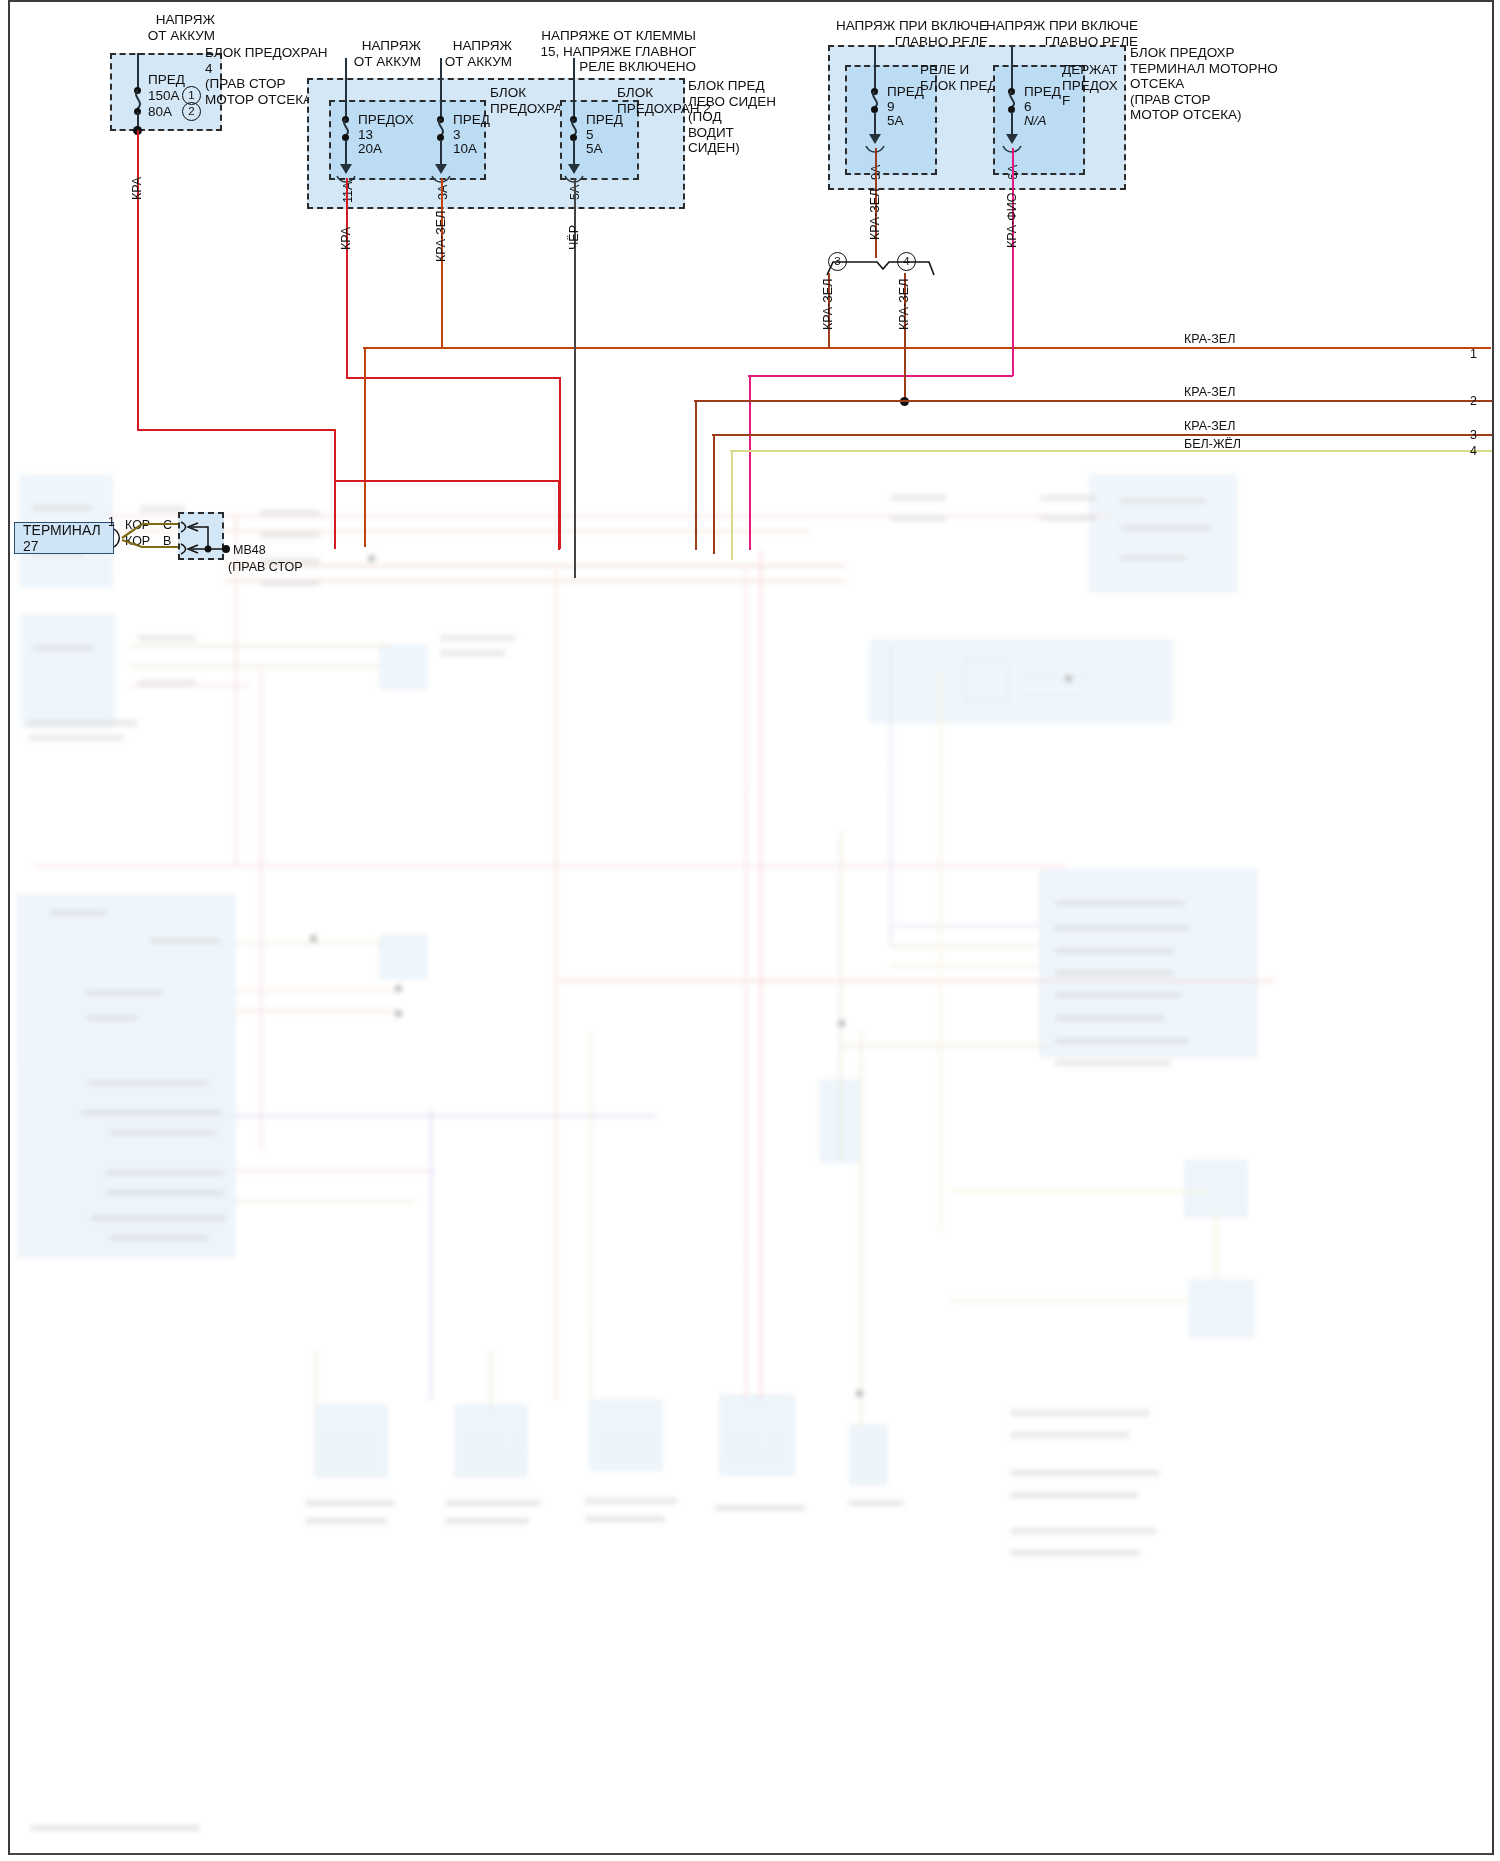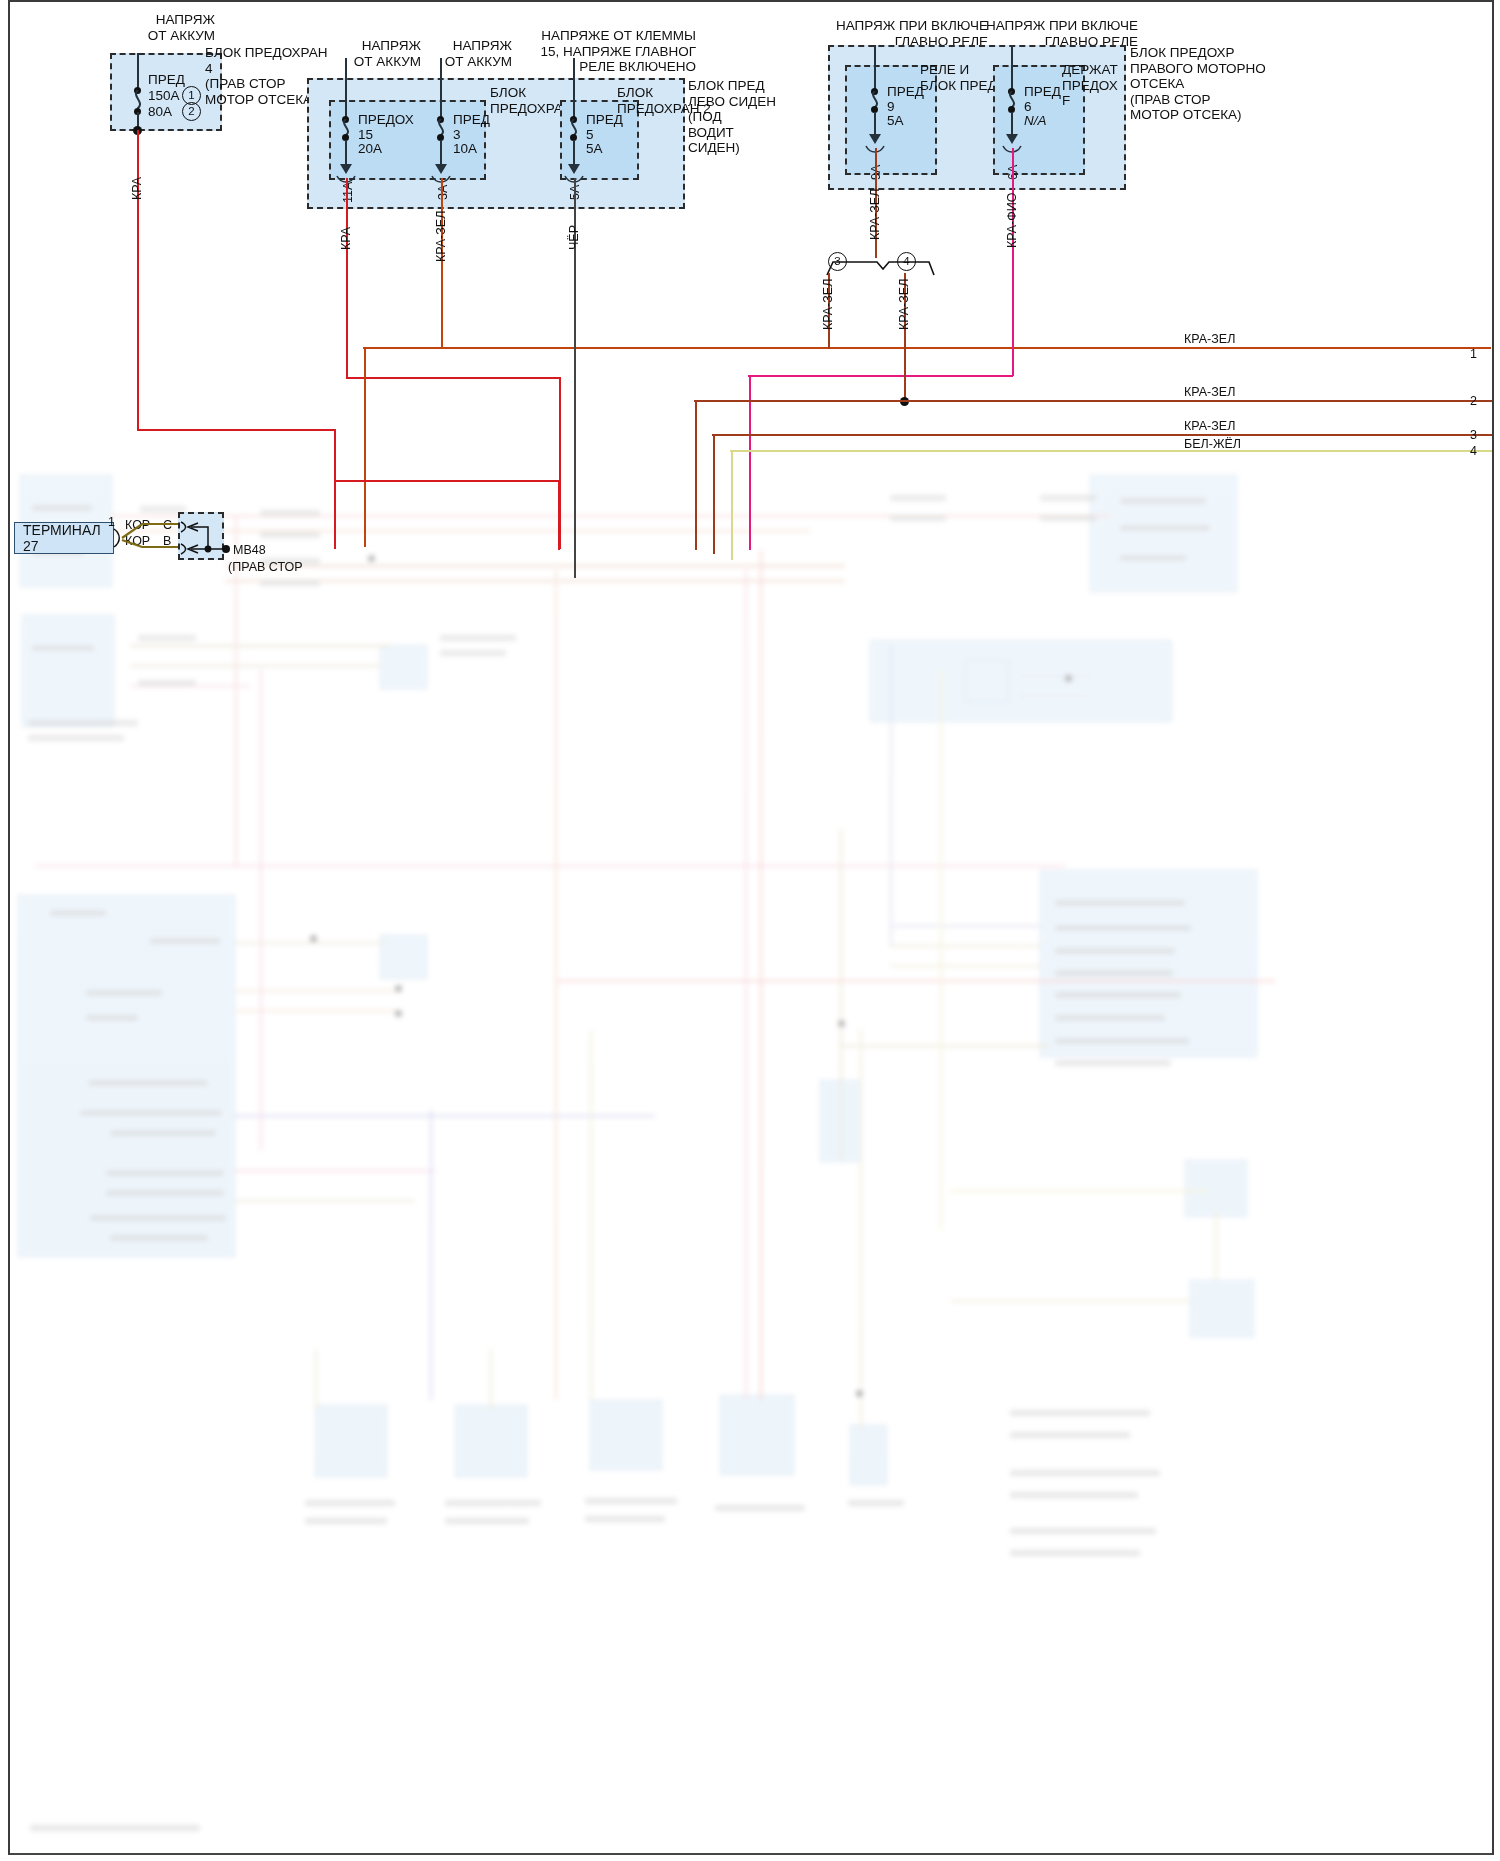--- a/index.html
+++ b/index.html
@@ -231,21 +231,21 @@
   <div class="lbl" style="left:490px;top:85px;width:120px;">БЛОК
 ПРЕДОХРАН 4</div>
 
   <div class="w wv" style="left:345px;top:58px;height:61px;border-color:#25323c;"></div>
   <div class="node sm" style="left:342px;top:116px;"></div>
   <svg style="position:absolute;left:338px;top:119px;" width="16" height="22" viewBox="0 0 16 22">
     <path d="M8 0 C 1 5, 15 11, 8 16 L8 22" fill="none" stroke="#25323c" stroke-width="2"></path>
   </svg>
   <div class="node sm" style="left:342px;top:134px;"></div>
   <div class="lbl" style="left:358px;top:112px;">ПРЕДОХ</div>
-  <div class="lbl" style="left:358px;top:127px;">15</div>
+  <div class="lbl" style="left:358px;top:127px;">13</div>
   <div class="lbl" style="left:358px;top:141px;">20A</div>
   <div class="w wv" style="left:345px;top:140px;height:32px;border-color:#25323c;"></div>
   <svg style="position:absolute;left:339px;top:163px;" width="14" height="12">
       <path d="M7 11 L1 1 L13 1 Z" fill="#25323c"></path>
     </svg>
   <svg style="position:absolute;left:336px;top:175px;" width="20" height="10">
       <path d="M1 1 C 5 9, 15 9, 19 1" fill="none" stroke="#25323c" stroke-width="1.6"></path>
     </svg>
   <div class="vlbl sm" style="left:341px;top:203px;">11A</div>
   <div class="w wv" style="left:346px;top:178px;height:200px;border-color:#d71920;"></div>
@@ -294,21 +294,21 @@
     </svg>
   <svg style="position:absolute;left:564px;top:175px;" width="20" height="10">
       <path d="M1 1 C 5 9, 15 9, 19 1" fill="none" stroke="#25323c" stroke-width="1.6"></path>
     </svg>
   <div class="vlbl sm" style="left:568px;top:200px;">5A</div>
   <div class="w wv" style="left:574px;top:178px;height:400px;border-color:#444444;"></div>
   <div class="vlbl sm" style="left:567px;top:250px;">ЧЁР</div>
 
   <div class="dash fill-a" style="left:828px;top:45px;width:298px;height:145px;"></div>
   <div class="lbl" style="left:1130px;top:45px;width:160px;">БЛОК ПРЕДОХР
-ПРАВОГО МОТОРНО
+ТЕРМИНАЛ МОТОРНО
 ОТСЕКА
 (ПРАВ СТОР
 МОТОР ОТСЕКА)</div>
 
   <div class="dash fill-b" style="left:845px;top:65px;width:92px;height:110px;"></div>
   <div class="lbl" style="left:920px;top:62px;width:120px;">РЕЛЕ И
 БЛОК ПРЕДОХРАНИ</div>
 
   <div class="w wv" style="left:874px;top:45px;height:46px;border-color:#25323c;"></div>
   <div class="node sm" style="left:871px;top:88px;"></div>

